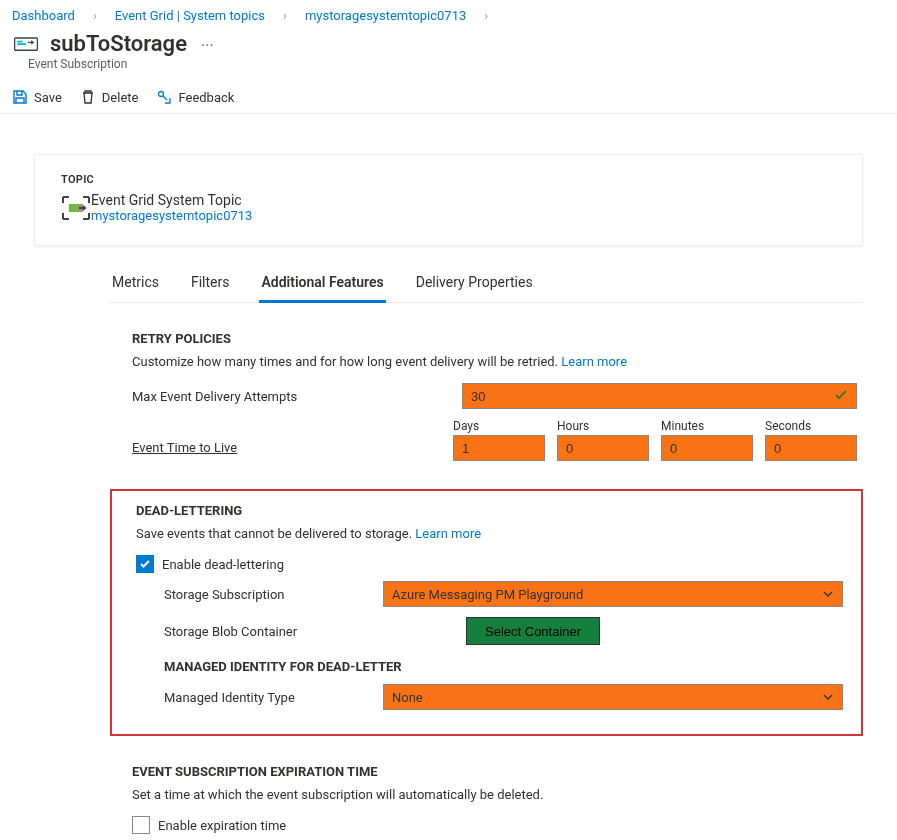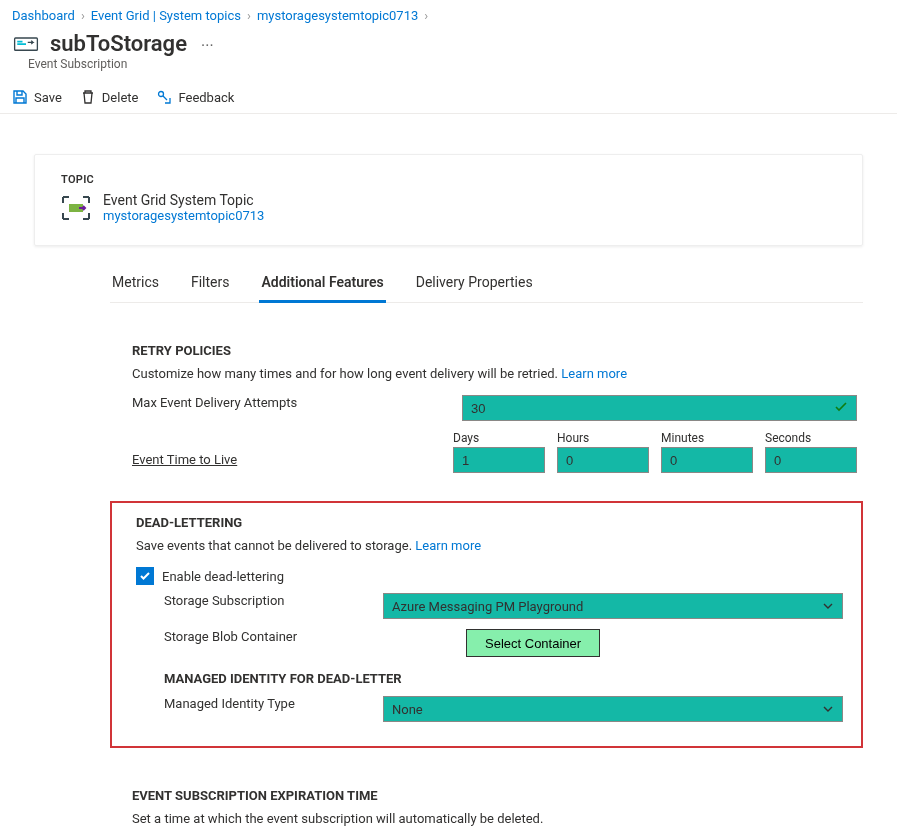--- a/index.html
+++ b/index.html
@@ -18,21 +18,21 @@
     font-family: "Segoe UI", -apple-system, BlinkMacSystemFont, Roboto, sans-serif;
     font-size: 13px;
     color: var(--text);
     background: #fff;
     width: 897px;
   }
   
   .breadcrumb {
     display: flex;
     align-items: center;
-    gap: 6px;
+    gap: 18px;
     padding: 8px 12px 4px;
     font-size: 13px;
   }
   .breadcrumb a { color: var(--blue); text-decoration: none; cursor: pointer; }
   .breadcrumb .sep { color: #999; }
   
   .title-row {
     display: flex;
     align-items: flex-start;
     gap: 10px;
@@ -67,51 +67,51 @@
     border: 1px solid #eee;
     border-radius: 2px;
     box-shadow: 0 1px 3px rgba(0,0,0,0.08);
     padding: 18px 26px 22px;
   }
   .card .topic-label {
     font-size: 11px; font-weight: 600; text-transform: uppercase;
     letter-spacing: 0.3px;
     margin-bottom: 6px;
   }
-  .topic-row { display:flex; align-items:center; gap:12px; }
+  .topic-row { display:flex; align-items:center; }
   .topic-title { font-size:14px; }
   .topic-link { color: var(--blue); text-decoration:none; cursor:pointer; font-size:13px;}
   
   .content { padding: 0 34px 40px 110px; }
   .tabs {
     display:flex; gap:28px; border-bottom:1px solid var(--light-border);
     margin-top: 18px;
   }
   .tab {
     padding: 10px 2px 10px;
     font-size:14px; cursor:pointer; color: var(--text);
   }
   .tab.active {
     font-weight:600; border-bottom: 3px solid var(--blue);
     margin-bottom:-1px;
   }
   
-  .section { margin-top: 40px; padding-left:22px; }
+  .section { margin-top: 28px; padding-left:22px; }
   .section h3 {
     font-size:13px; font-weight:700; text-transform:uppercase;
     margin:0 0 8px;
   }
   .section .desc { font-size:13px; color: var(--text); margin-bottom:14px;}
   .section .desc a { color: var(--blue); text-decoration:none; cursor:pointer;}
-  .row { display:flex; align-items:flex-start; margin-bottom:10px; }
+  .row { display:flex; align-items:center; margin-bottom:10px; }
   .row .label { width: 330px; font-size:13px; color: var(--text);}
   .row .ctrl { flex:1; display:flex; gap:6px; }
   input[type=text], .select {
     height:26px; padding:2px 8px; border:1px solid var(--border);
-    font-size:13px; background:#14b8a6; color:var(--text);
+    font-size:13px; background:#f97316; color:var(--text);
   }
   .input-wide { width: 395px; position:relative;}
   .input-wide .check {
     position:absolute; right:8px; top:4px; color: var(--green);
   }
   .ttl-group { display:flex; flex-direction:column; margin-right:6px; }
   .ttl-group .lbl { font-size:12px; margin-bottom:2px;}
   .ttl-group input { width: 92px; }
   .chk-wrap { display:flex; align-items:center; gap:8px; margin:8px 0;}
   .chk {
@@ -121,21 +121,21 @@
   }
   .chk.checked { background: var(--blue); border-color: var(--blue);}
   .chk.checked svg { color:#fff;}
   .indent { padding-left:28px; }
   .select {
     width:460px; display:flex; align-items:center; justify-content:space-between;
     cursor:pointer;
   }
   .btn-outline {
     height:28px; padding:0 18px; border:1px solid #323130;
-    background:#86efac; cursor:pointer; font-size:13px;
+    background:#15803d; cursor:pointer; font-size:13px;
   }
   .highlight {
     border: 2px solid var(--red-highlight);
     padding: 12px 18px 14px; margin-top:28px;
   }
   .section.inside-highlight { padding-left:6px; margin-top:0;}
   .h4 {
     font-size:13px; font-weight:700; text-transform:uppercase;
     margin: 14px 0 10px;
   }

